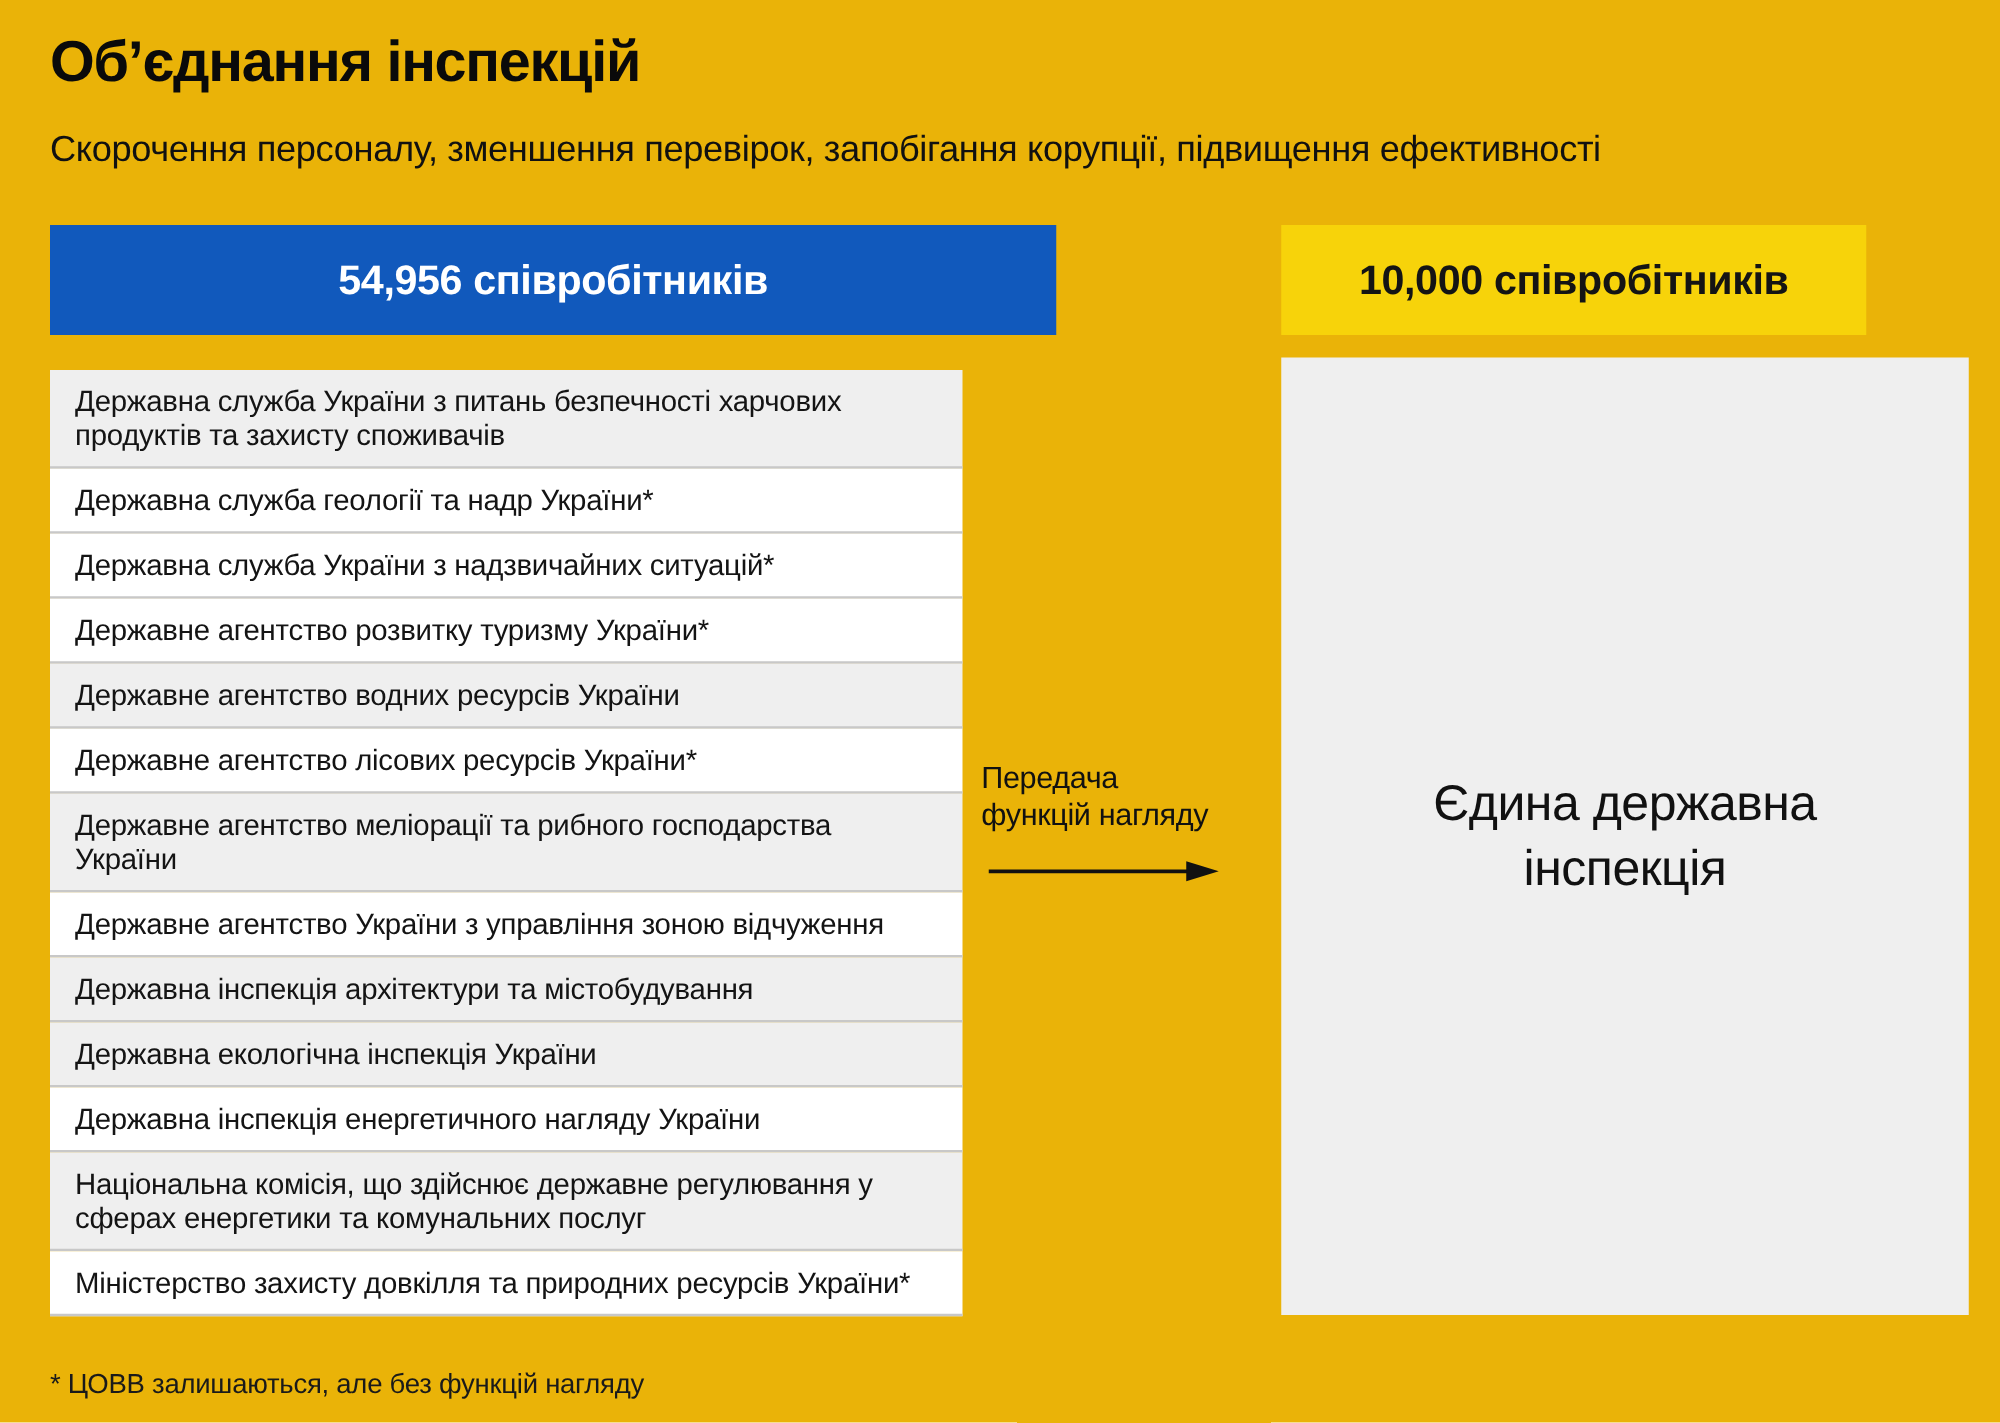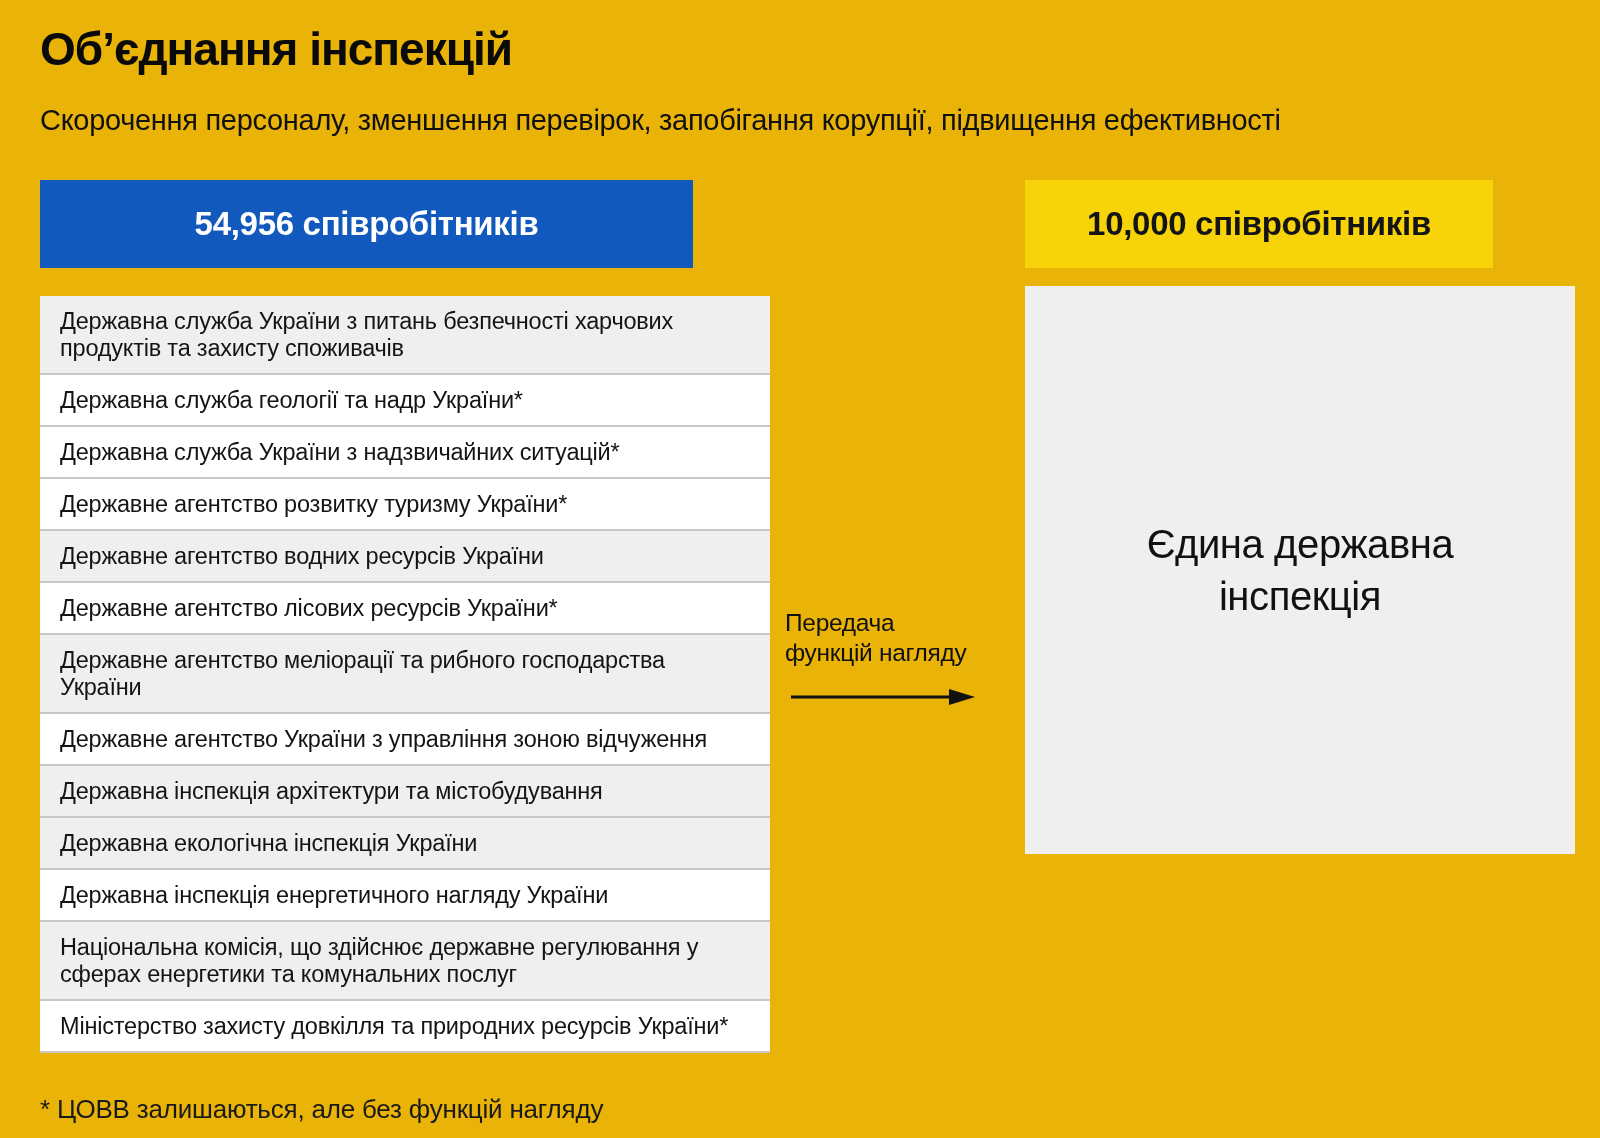--- a/index.html
+++ b/index.html
@@ -53,21 +53,21 @@
     height: 88px;
     display: flex;
     align-items: center;
     justify-content: center;
     font-size: 33px;
     font-weight: 700;
     letter-spacing: -0.3px;
   }
   .banner-before {
     left: 40px;
-    width: 653px;
+    width: 805px;
     background: var(--before-bg);
     color: var(--before-fg);
   }
   .banner-after {
     left: 1025px;
     width: 468px;
     background: var(--after-bg);
     color: var(--after-fg);
   }
   .agency-list {
@@ -104,39 +104,39 @@
   }
   .transfer-arrow-wrap {
     margin-top: 18px;
     height: 22px;
   }
   .result-box {
     position: absolute;
     left: 1025px;
     top: 286px;
     width: 550px;
-    height: 568px;
+    height: 766px;
     background: var(--result-bg);
     display: flex;
     align-items: center;
     justify-content: center;
     text-align: center;
   }
   .result-label {
     font-size: 40px;
     line-height: 52px;
     color: #111111;
     letter-spacing: -0.4px;
   }
   .footnote {
     position: absolute;
     left: 40px;
     top: 1094px;
     margin: 0;
-    font-size: 26px;
+    font-size: 22px;
     color: #1a1a1a;
     letter-spacing: -0.2px;
   }
 </style>
 </head>
 <body>
 
 <div id="stage">
 
   <h1 class="page-title">Об’єднання інспекцій</h1>

